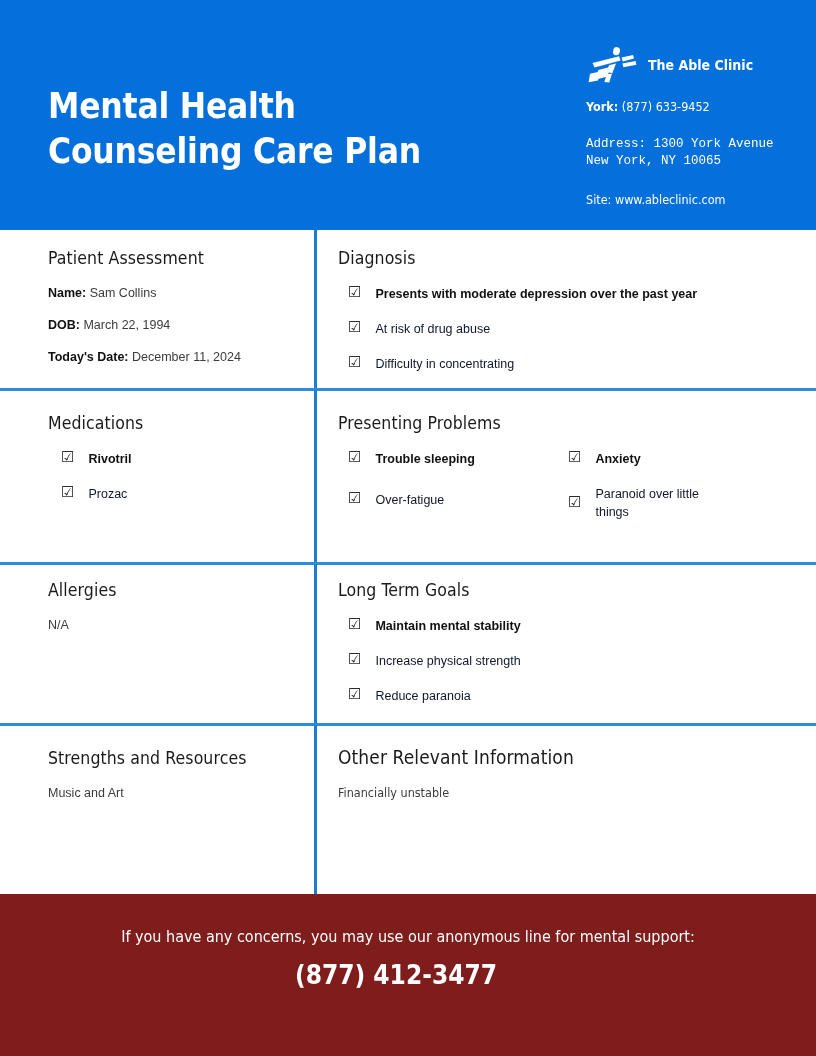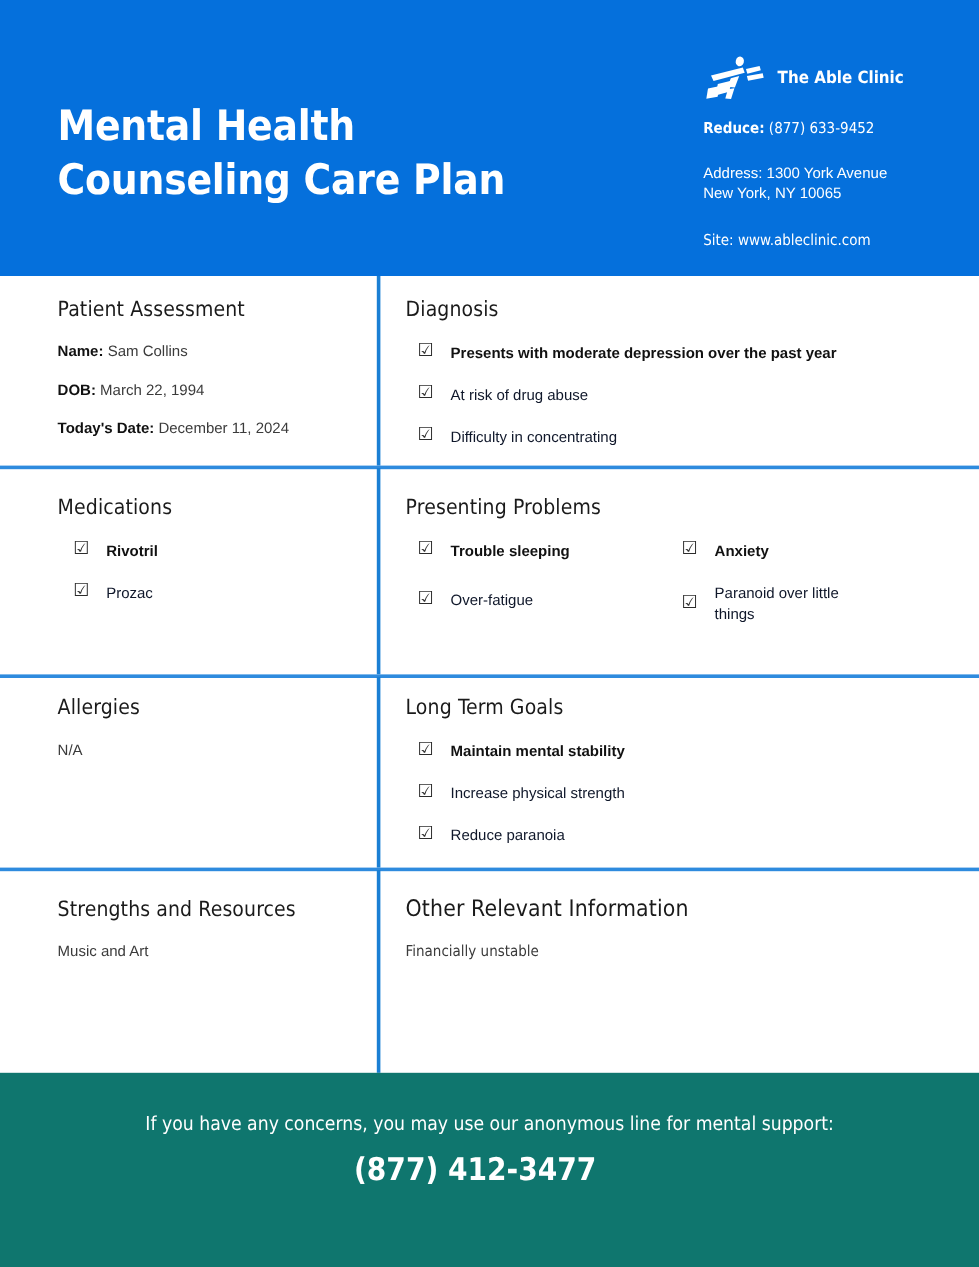--- a/index.html
+++ b/index.html
@@ -36,21 +36,21 @@
   }
 
   .contact { position:absolute; left:586px; top:99px; width:220px; }
   .contact-phone {
     font-size:12.5px; color:#ffffff; line-height:16px; margin-bottom:21px;
     font-family:"DejaVu Sans Condensed","Liberation Sans", sans-serif;
   }
   .contact-phone b { font-weight:700; }
   .contact-address {
     font-size:12.5px; color:#ffffff; line-height:17px; margin-bottom:22px;
-    font-family:Liberation Sans, sans-serif;
+    font-family:Liberation Mono, monospace;
   }
   .contact-address span { display:block; }
   .contact-site {
     font-size:12.5px; color:#ffffff; line-height:16px;
     font-family:"DejaVu Sans Condensed","Liberation Sans", sans-serif;
   }
 
   
   .body-area { position:absolute; left:0; top:230px; width:816px; height:664px; }
 
@@ -90,21 +90,21 @@
   .chk-label { font-size:12.5px; line-height:18px; color:#0f172a; padding-top:1px; }
   .chk-label.bold { font-weight:700; color:#111; }
 
   .two-col { display:flex; }
   .two-col .col { width:50%; }
   .two-col .col .chk-label { max-width:130px; }
 
   
   .footer {
     position:absolute; left:0; top:894px; width:816px; height:162px;
-    background:#0f766e;
+    background:#7f1d1d;
   }
   .footer-note {
     position:absolute; left:0; top:32px; width:816px; text-align:center;
     font-family:"DejaVu Sans Condensed","Liberation Sans", sans-serif;
     font-size:16px; color:#ffffff; line-height:22px;
   }
   .footer-phone {
     position:absolute; left:0; top:64px; width:792px; text-align:center;
     font-family:"DejaVu Sans Condensed","Liberation Sans", sans-serif;
     font-weight:700; font-size:26px; color:#ffffff; line-height:34px;
@@ -134,21 +134,21 @@
             <path d="M12.2 24.0 L24.0 21.0 L21.6 30.4 L10.2 33.6 Z"></path>
             <path d="M4.0 27.8 L14.0 25.6 L12.0 34.6 L2.6 36.2 Z"></path>
             <path d="M20.6 28.4 L26.0 27.6 L23.2 36.4 L18.4 36.0 Z"></path>
           </g>
         </svg>
       </span>
       <span class="brand-name">The Able Clinic</span>
     </div>
 
     <div class="contact">
-      <div class="contact-phone"><b>Reduce:</b><span> (877) 633-9452</span></div>
+      <div class="contact-phone"><b>York:</b><span> (877) 633-9452</span></div>
       <div class="contact-address">
         <span>Address: 1300 York Avenue</span>
         <span>New York, NY 10065</span>
       </div>
       <div class="contact-site">Site: www.ableclinic.com</div>
     </div>
   </div>
 
   <div class="body-area">
 

